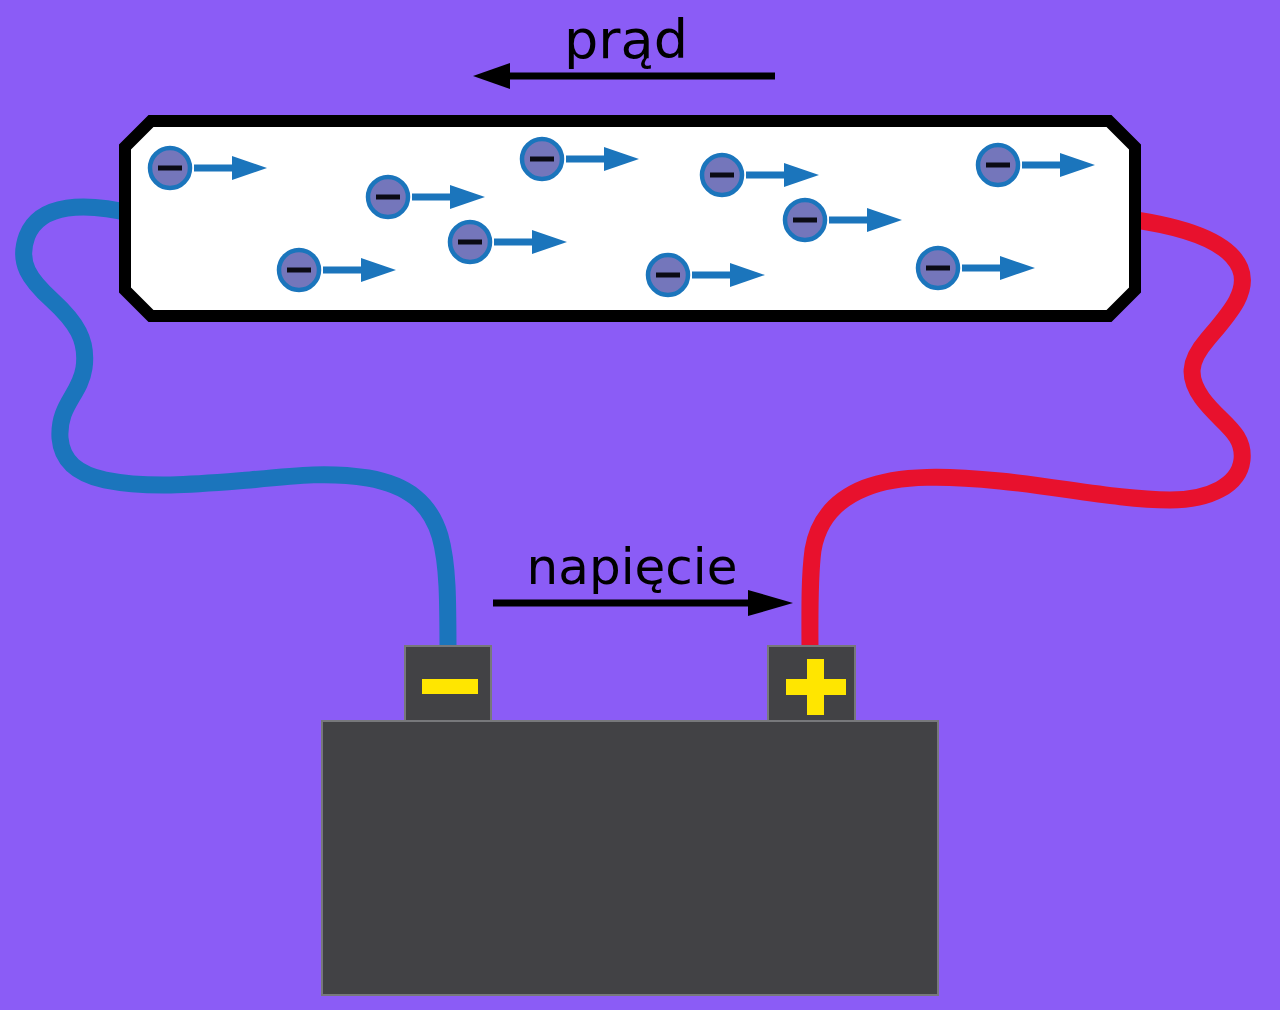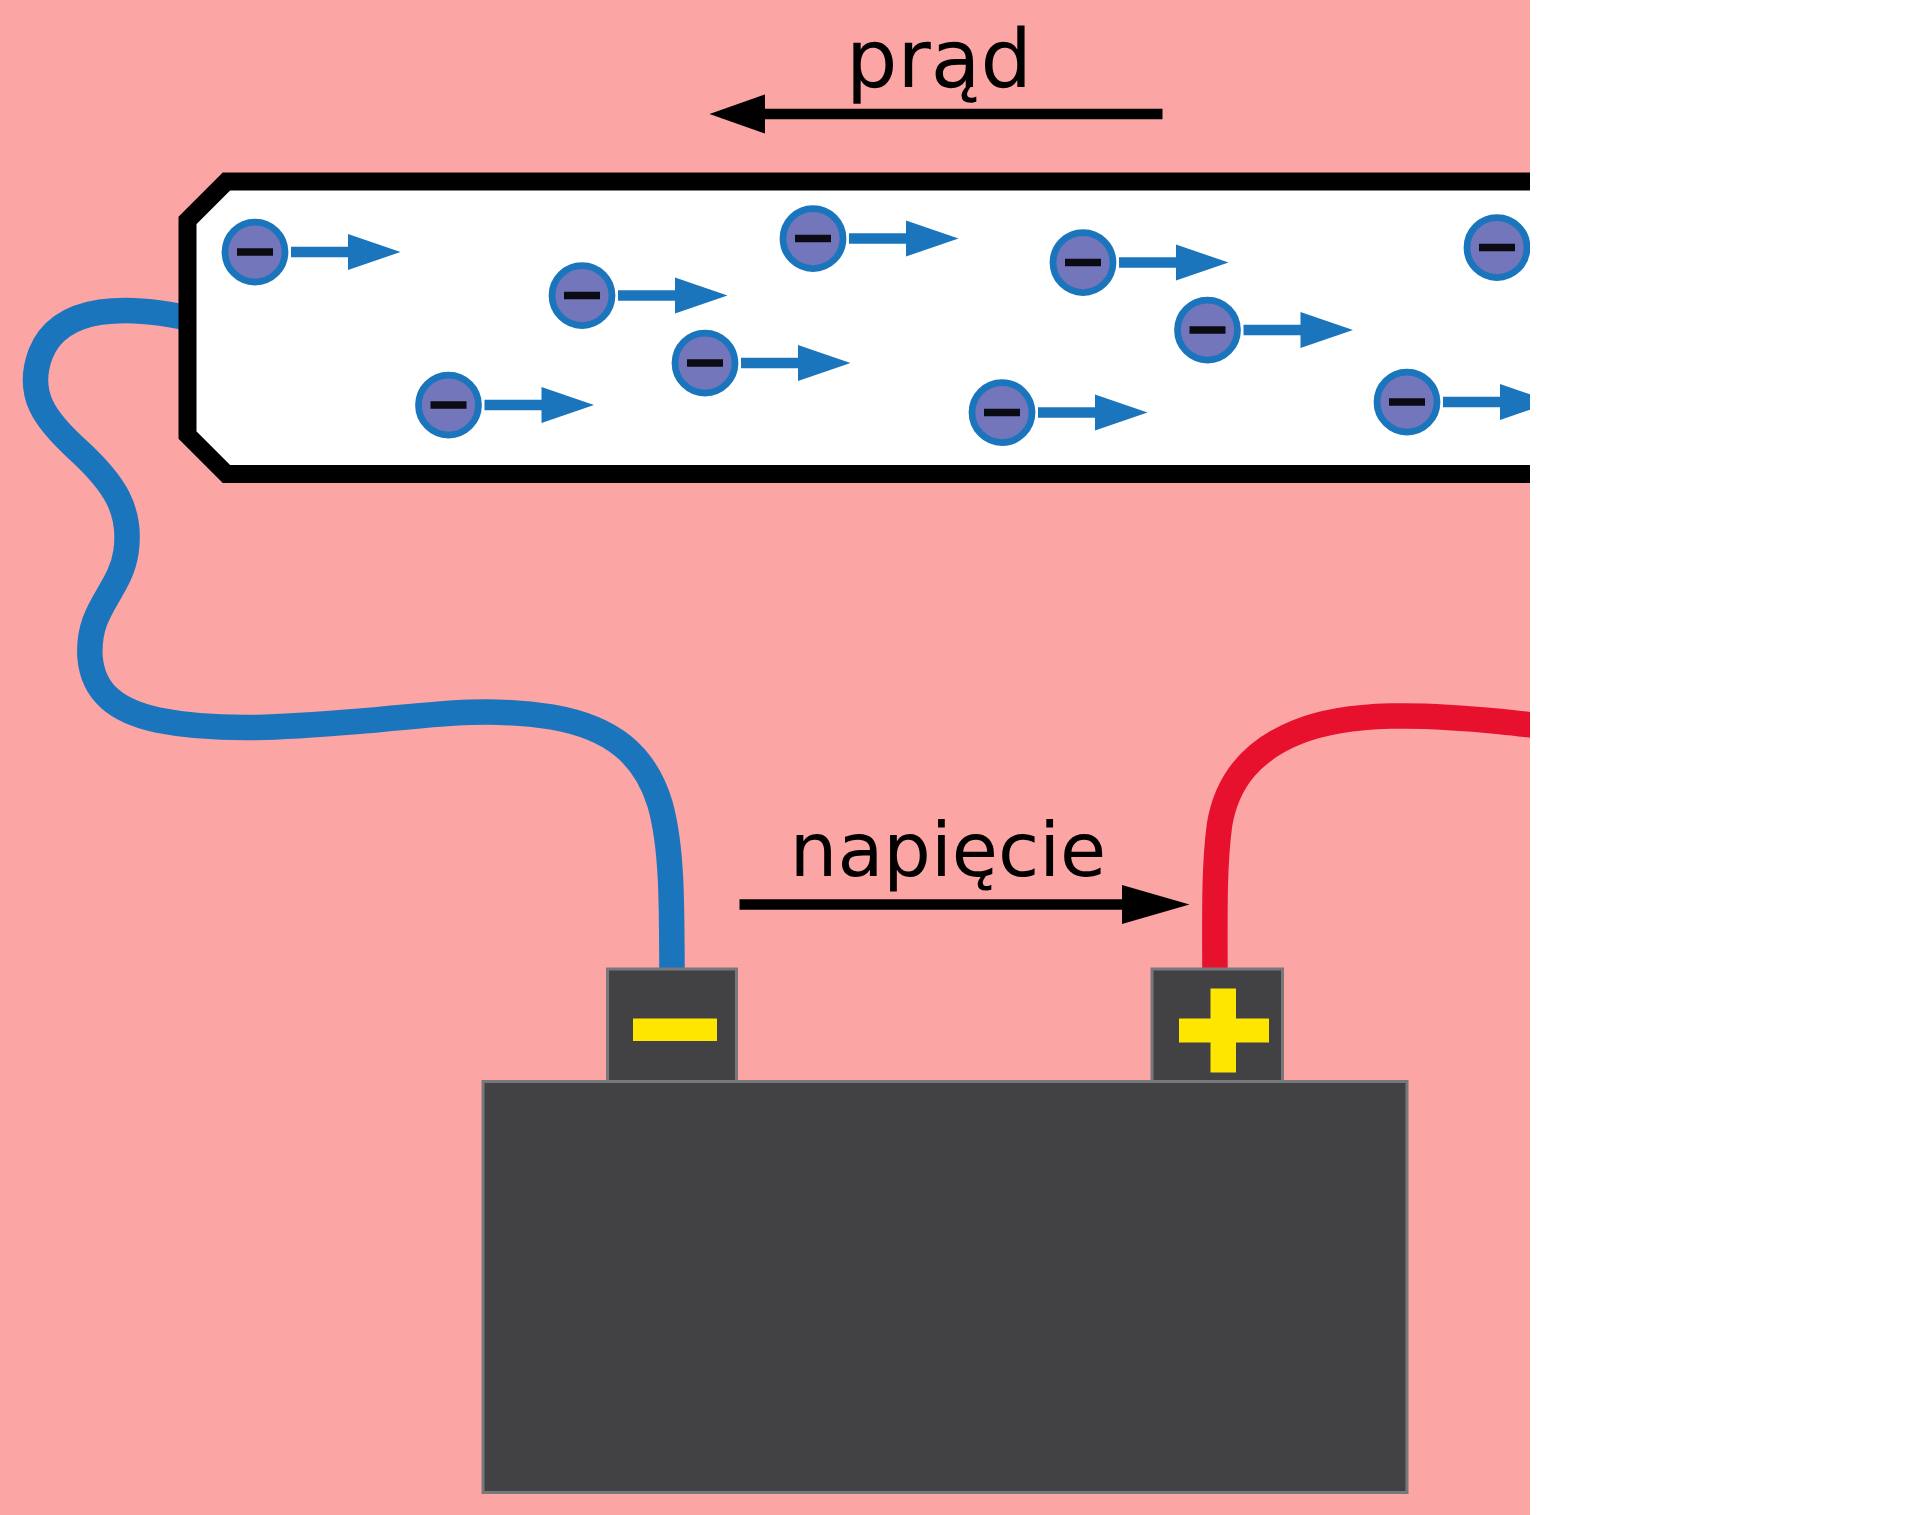--- a/index.html
+++ b/index.html
@@ -1,16 +1,16 @@
 <!DOCTYPE html>
 <html><head>
 <meta charset="utf-8">
 <style>
   html,body{margin:0;padding:0;background:#ffffff;}
-  .stage{position:relative;width:1020px;height:1010px;background:#fca5a5;overflow:hidden;}
+  .stage{position:relative;width:1280px;height:1010px;background:#8b5cf6;overflow:hidden;}
   svg{position:absolute;left:0;top:0;}
   .diagram-label{
     font-family:"DejaVu Sans","Liberation Sans",sans-serif;
     fill:#000000;
     font-weight:500;
   }
   .black-arrow-shaft{stroke:#000000;stroke-width:7;fill:none;}
   .black-arrow-head{fill:#000000;stroke:none;}
   .conductor-shape{fill:#ffffff;stroke:#000000;stroke-width:12;stroke-linejoin:miter;}
   .wire{fill:none;stroke-width:17;stroke-linecap:round;}

